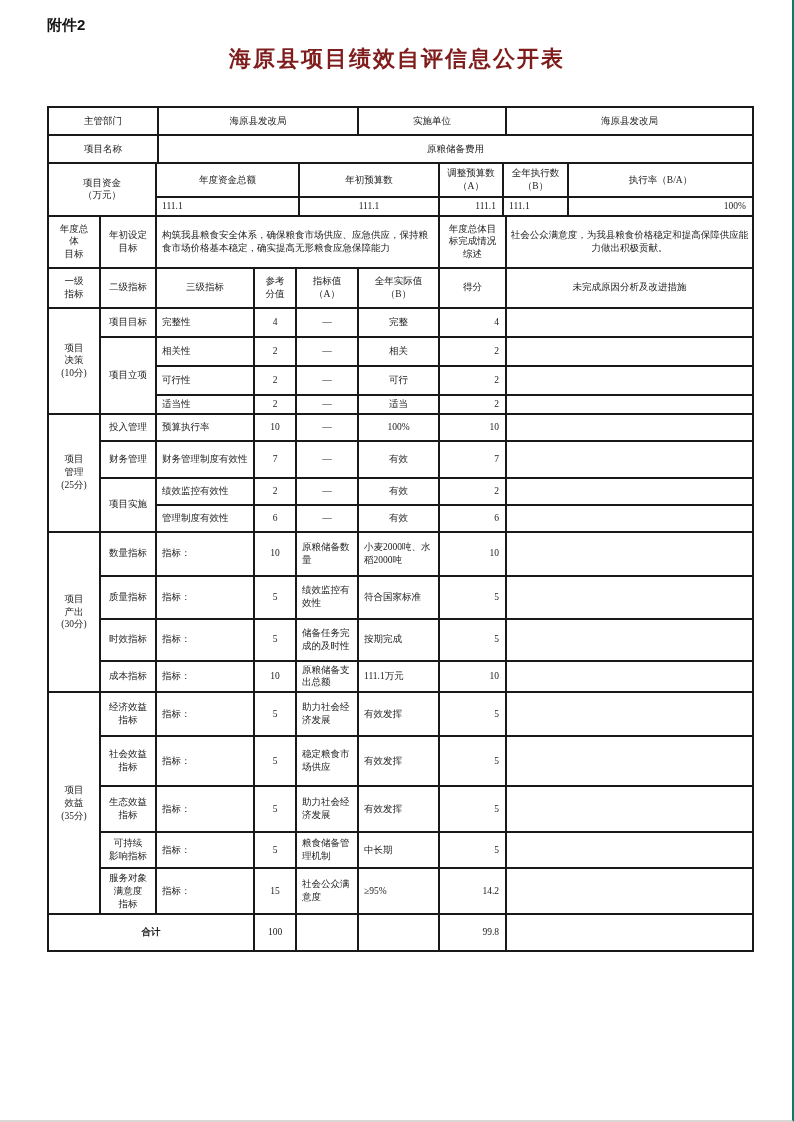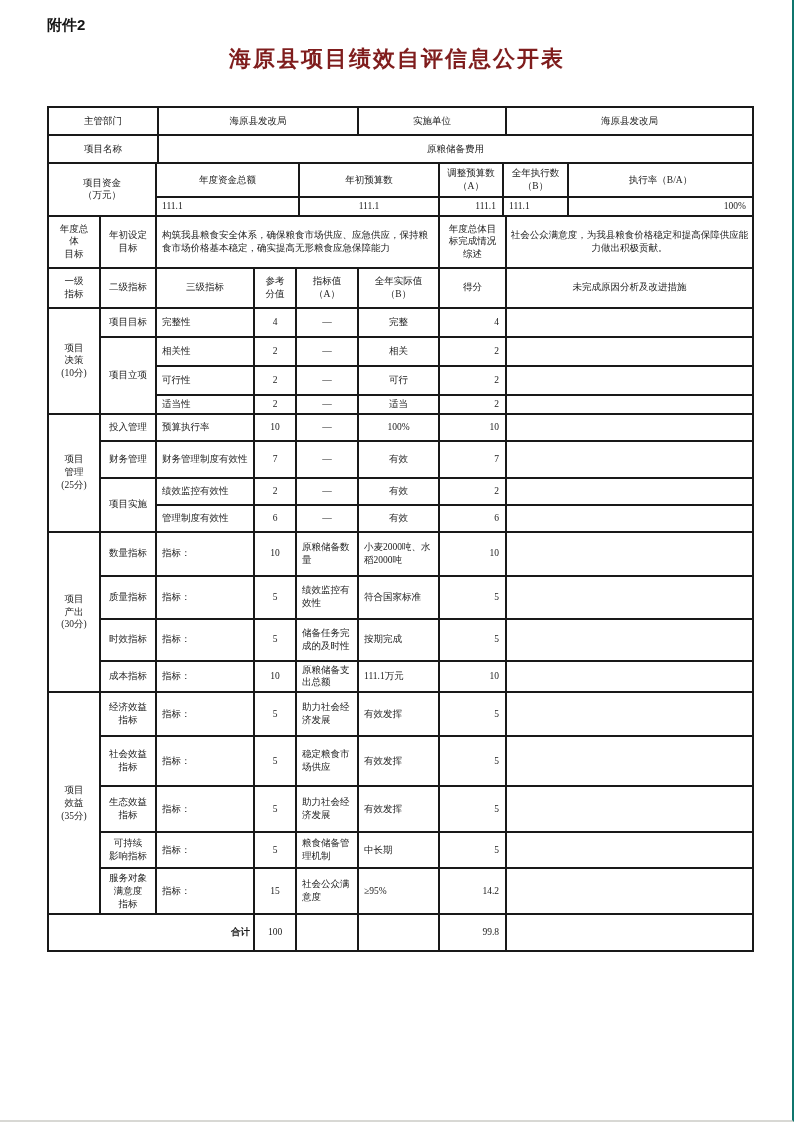--- a/index.html
+++ b/index.html
@@ -44,21 +44,21 @@
     text-align: center;
     vertical-align: middle;
     padding: 2px 3px;
     white-space: pre-line;
     overflow: hidden;
     color: #1b1b1b;
   }
   td.left  { text-align: left;  padding-left: 5px; }
   td.right { text-align: right; padding-right: 6px; }
   td.just  { text-align: left; padding: 2px 5px; }
-  td.bold  { font-weight: bold; text-align: right; }
+  td.bold  { font-weight: bold; }
   .hdr { font-size: 9.5px; }
 </style>
 </head>
 <body>
 
 <div class="doc">
 
   <div class="attachment">附件2</div>
   <div class="title">海原县项目绩效自评信息公开表</div>
 

